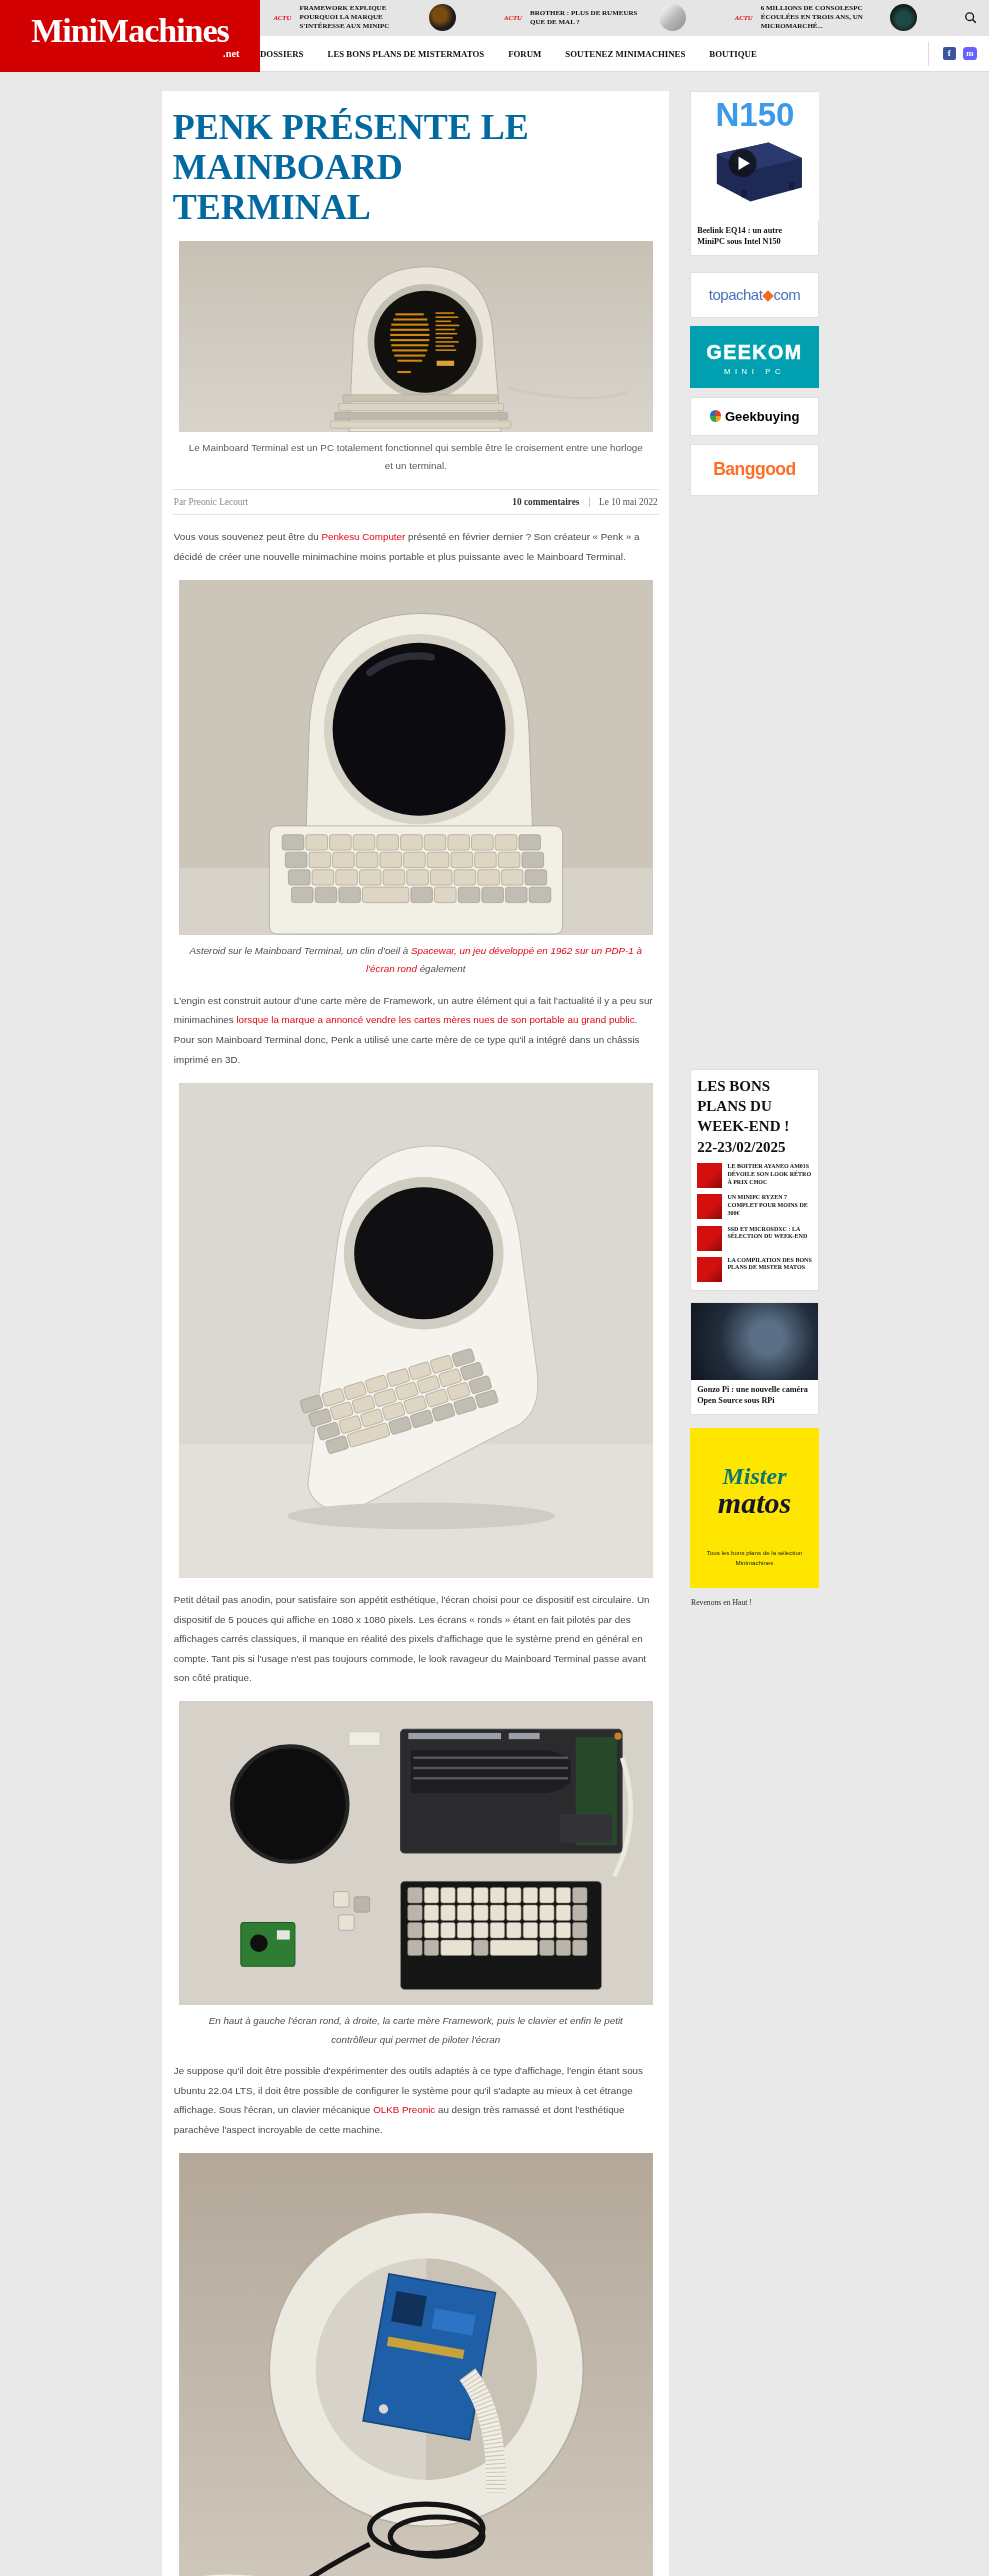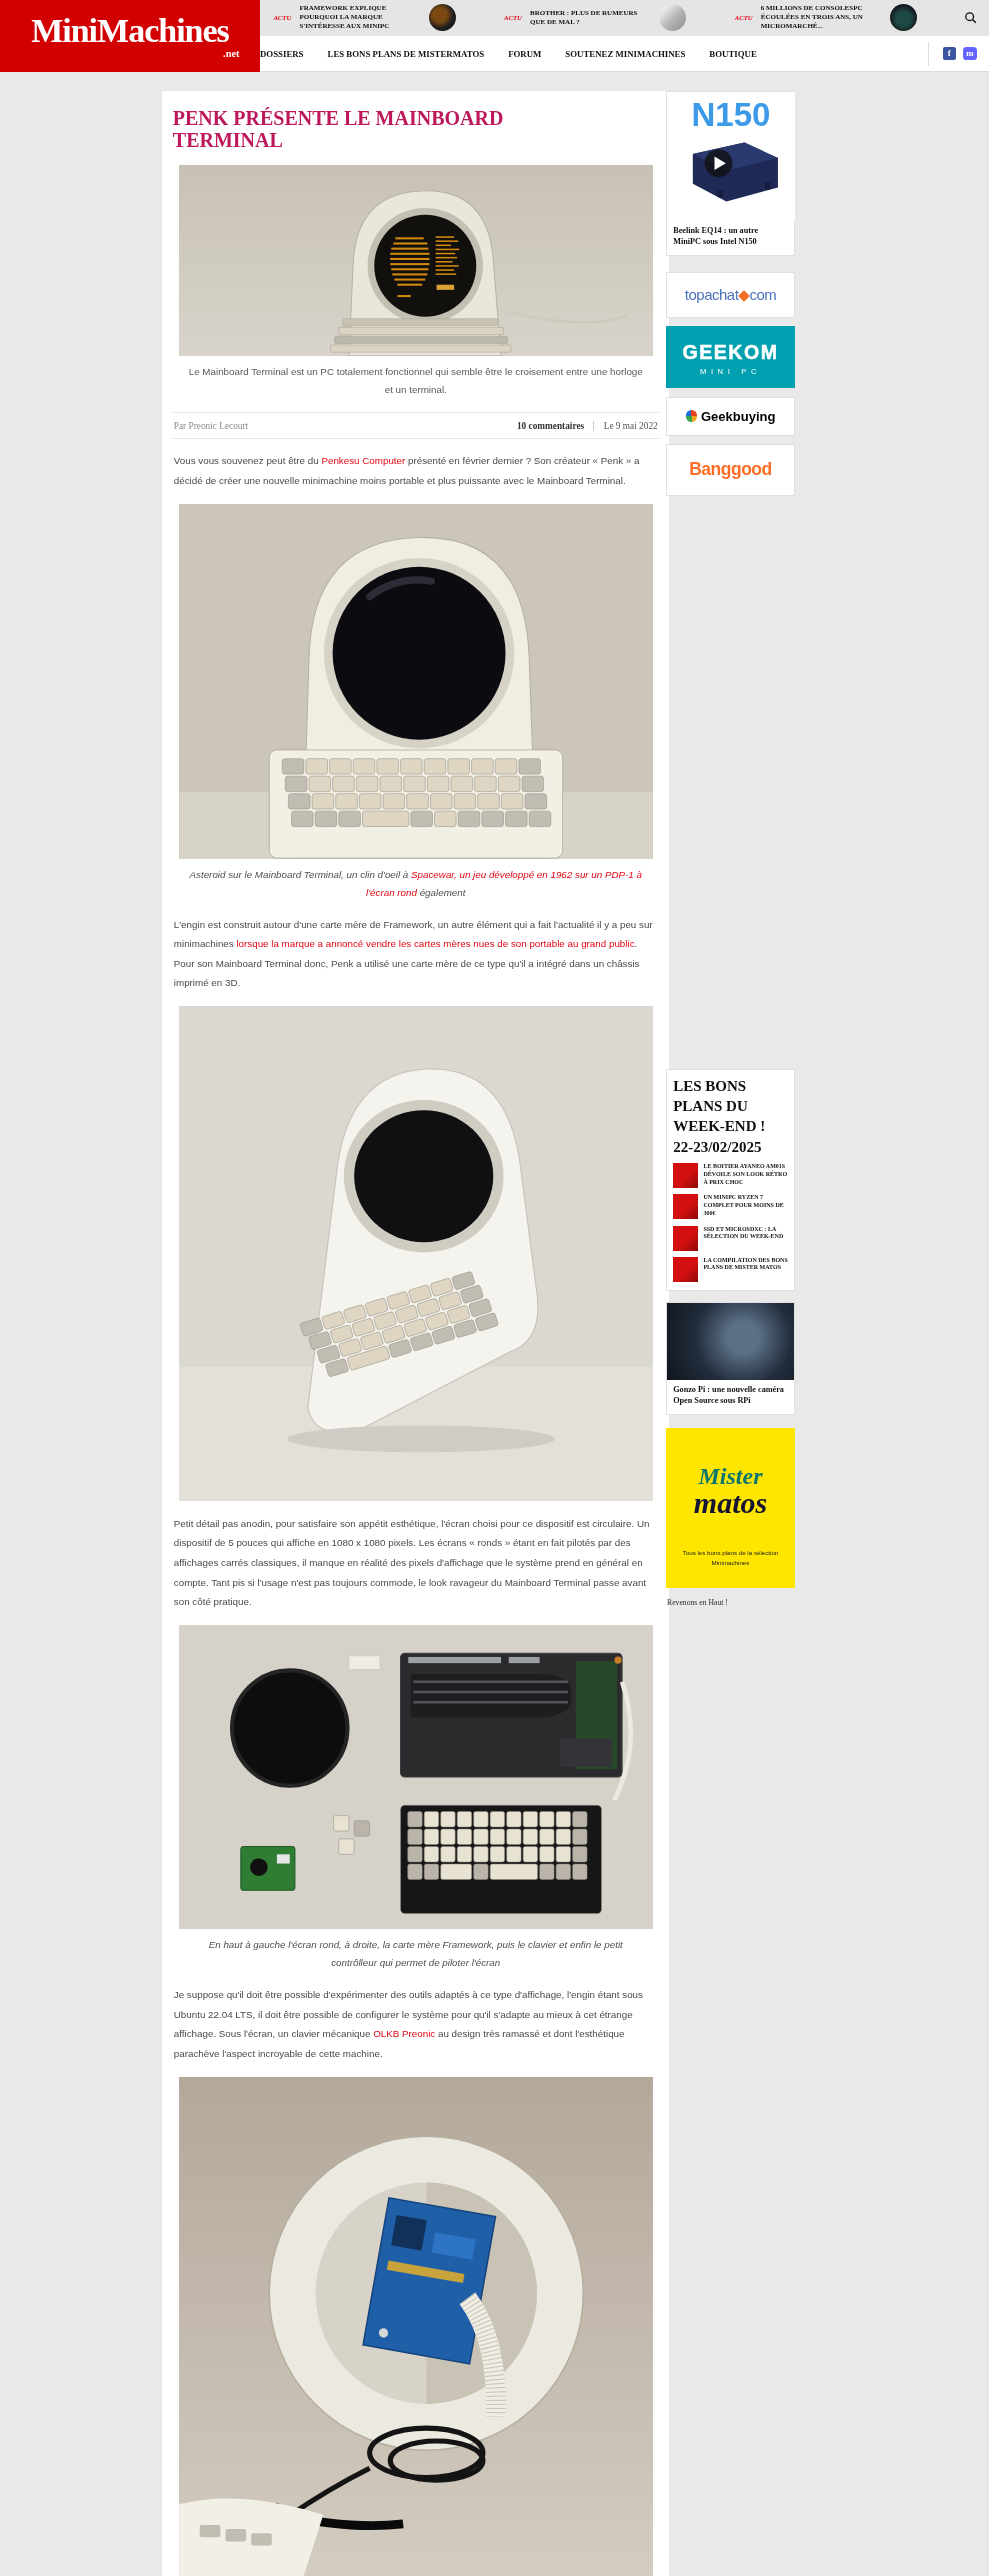--- a/index.html
+++ b/index.html
@@ -24,35 +24,35 @@
   .search-cell{width:37px;border-left:0.5px solid #e2e2e2;display:flex;align-items:center;justify-content:center}
   .nav-items{display:flex;gap:24px;align-items:center;flex:1}
   .nav-link{font-family:"Liberation Serif",serif;font-weight:bold;font-size:8.8px;color:#111;cursor:pointer;white-space:nowrap}
   .nav-social{display:flex;gap:7.2px;align-items:center;border-left:0.5px solid #ddd;padding-left:13.4px;margin-right:12.4px;height:24px}
   .soc{width:13.4px;height:13.4px;border-radius:2.1px;color:#fff;display:flex;align-items:center;justify-content:center;
        font-family:"Liberation Serif",serif;font-weight:bold;font-size:8.8px;cursor:pointer}
   .soc-fb{background:#3a559f}.soc-md{background:#6364ff;border-radius:3.6px}
 
   
   .main-card{position:absolute;left:162px;top:91px;width:507px;background:#fff;padding:15.5px 10.3px 5.2px 10.8px}
-  h1.title{font-family:"Liberation Serif",serif;font-weight:bold;font-size:20px;line-height:1.12;color:#be185d;width:392px}
+  h1.title{font-family:"Liberation Serif",serif;font-weight:bold;font-size:36px;line-height:1.12;color:#0369a1;width:392px}
   .photo{width:474px;margin:13.4px auto 0;display:block;background:#ccc}
   .caption{font-size:9.8px;line-height:1.85;color:#5a5a5a;text-align:center;margin:7.2px 15.5px 0}
   .caption.ital{font-style:italic;color:#4f4f4f}
   .caption .redlink{font-style:italic}
   .byline{display:flex;justify-content:space-between;align-items:center;border-top:0.5px solid #e4e4e4;border-bottom:0.5px solid #e4e4e4;
           margin-top:13.4px;padding:7.2px 1px;font-family:"Liberation Serif",serif;font-size:9.3px;color:#8a8a8a}
   .byline-meta{display:flex;align-items:center}
   .byline-comments{font-weight:bold;color:#333;cursor:pointer}
   .byline-date{color:#555;border-left:0.5px solid #ccc;margin-left:9.3px;padding-left:9.3px}
   p.body{font-size:9.8px;line-height:2.0;color:#4a4a4a;margin:12.4px 1px 0}
   .redlink{color:#e30613;cursor:pointer}
 
   
-  .sidebar{position:absolute;left:666px;top:91px;width:129px}
+  .sidebar{position:absolute;left:690px;top:91px;width:129px}
   .sb-card{background:#fff;border:0.5px solid #e0e0e0}
   .sb-caption{font-family:"Liberation Serif",serif;font-weight:bold;font-size:8.2px;line-height:1.3;color:#111;padding:5.2px 6.2px 7.2px;cursor:pointer}
   .ad-topachat{height:46px;margin-top:16.5px;display:flex;align-items:center;justify-content:center;cursor:pointer}
   .ta-text{font-size:15px;font-weight:normal;color:#4a72b8;letter-spacing:-0.5px}
   .ta-dot{color:#f06d1f}
   .ad-geekom{height:62px;margin-top:8.2px;background:#00a0b0;border:none;text-align:center;padding-top:14.4px;cursor:pointer}
   .gk-main{color:#fff;font-size:19.6px;font-weight:bold;letter-spacing:1.5px;-webkit-text-stroke:0.5px #fff}
   .gk-sub{color:#fff;font-size:7.7px;letter-spacing:4.6px;margin-top:3.1px}
   .ad-geekbuying{height:39px;margin-top:8.2px;display:flex;align-items:center;justify-content:center;gap:4.1px;cursor:pointer}
   .gb-dot{width:11.3px;height:11.3px;border-radius:50%;background:conic-gradient(#e8401c 0 25%,#f6a21c 25% 50%,#37a34a 50% 75%,#1c6fd4 75%)}
@@ -172,21 +172,21 @@
           </g>
         </g>
       </g>
     </svg>
     <div class="caption">Le Mainboard Terminal est un PC totalement fonctionnel qui semble être le croisement entre une horloge et un terminal.</div>
 
     <div class="byline">
       <span>Par Preonic Lecourt</span>
       <span class="byline-meta">
         <span class="byline-comments">10 commentaires</span>
-        <span class="byline-date">Le 9 mai 2022</span>
+        <span class="byline-date">Le 10 mai 2022</span>
       </span>
     </div>
 
     <p class="body"><span>Vous vous souvenez peut être du </span><a class="redlink">Penkesu Computer</a><span> présenté en février dernier ? Son créateur « Penk » a décidé de créer une nouvelle minimachine moins portable et plus puissante avec le Mainboard Terminal.</span></p>
 
     <svg class="photo" width="474" height="355" viewBox="0 0 920 690">
       <rect width="920" height="690" fill="#ccc5ba"></rect>
       <rect y="560" width="920" height="130" fill="#d8d3c9"></rect>
       <path d="M240,690 L252,300 Q258,70 465,65 Q672,60 680,300 L694,690 Z" fill="#f0ede3" stroke="#b5b0a5" stroke-width="2"></path>
       <circle cx="466" cy="290" r="185" fill="#d6d2c6"></circle>

